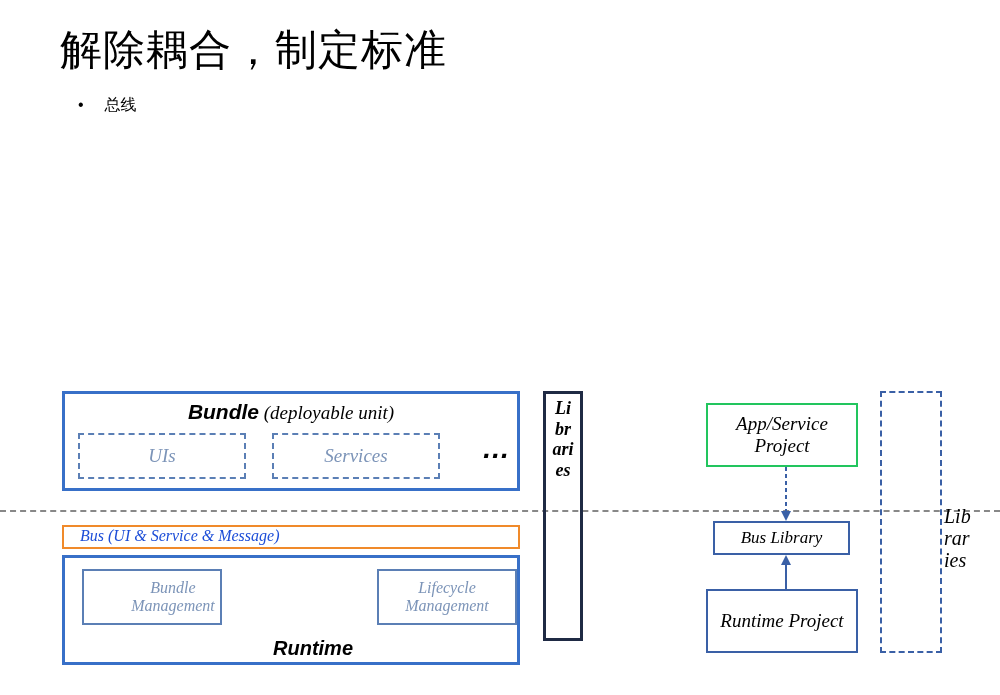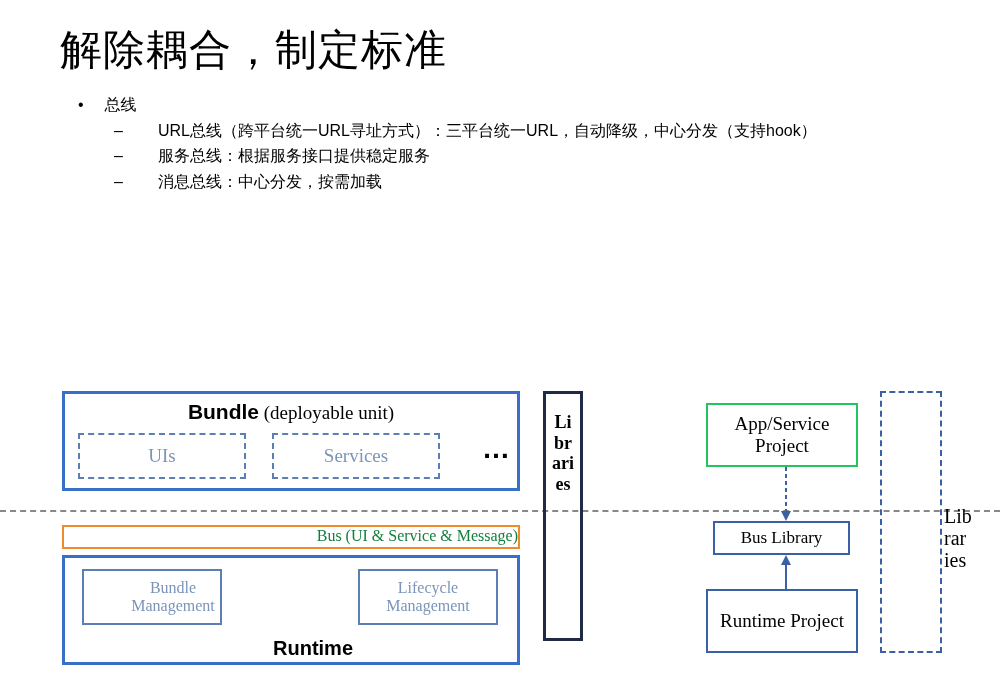--- a/index.html
+++ b/index.html
@@ -8,42 +8,42 @@
 
   .title { font-size:42px; font-weight:400; position:absolute; left:60px; top:22px; letter-spacing:1px; }
 
   .bullets { position:absolute; left:78px; top:92px; font-size:16px; line-height:1.6; }
   .b1 { list-style:none; }
   .b1 > li::before { content:"•"; display:inline-block; width:22px; }
   .b2 { list-style:none; margin-left:58px; }
   .b2 > li::before { content:"–"; display:inline-block; width:22px; }
   .b2 > li { text-indent:-22px; padding-left:22px; max-width:810px; }
 
-  .diagram { position:absolute; left:0; top:389px; width:1000px; height:300px; }
+  .diagram { position:absolute; left:0; top:389px; width:1000px; height:300px;font-style:italic; }
 
   
   .hdiv { position:absolute; left:0; top:121px; width:1000px; border-top:2px dashed #888; }
 
   
   .bundle-box { position:absolute; left:62px; top:2px; width:458px; height:100px; border:3px solid #3870c8; }
   .bundle-title { text-align:center; font-size:21px; margin-top:6px; }
   .bundle-title .bold { font-weight:700; }
   .bundle-title .sub { font-family:"Times New Roman",serif; font-size:19px; }
   .uis-box { position:absolute; left:78px; top:44px; width:168px; height:46px; border:2px dashed #5b7fb5; color:#7c94b8; font-size:19px; font-family:"Times New Roman",serif; display:flex; align-items:center; justify-content:center; }
   .svc-box { position:absolute; left:272px; top:44px; width:168px; height:46px; border:2px dashed #5b7fb5; color:#7c94b8; font-size:19px; font-family:"Times New Roman",serif; display:flex; align-items:center; justify-content:center; }
   .dots { position:absolute; left:482px; top:44px; font-size:28px; font-weight:700; letter-spacing:2px; }
 
   
-  .lib-box { position:absolute; left:543px; top:2px; width:40px; height:250px; border:3px solid #1f2a44; font-family:"Times New Roman",serif; font-weight:700; font-size:18px; text-align:center; padding-top:18px; line-height:1.15; }
+  .lib-box { position:absolute; left:543px; top:2px; width:40px; height:250px; border:3px solid #1f2a44; font-family:"Times New Roman",serif; font-weight:700; font-size:18px; text-align:center; padding-top:4px; line-height:1.15; }
 
   
-  .bus-bar { position:absolute; left:62px; top:136px; width:458px; height:24px; border:2px solid #f08a2a; color:#15803d; font-size:16px; font-family:"Times New Roman",serif; text-align:right;padding-left:16px; }
+  .bus-bar { position:absolute; left:62px; top:136px; width:458px; height:24px; border:2px solid #f08a2a; color:#1d4ed8; font-size:16px; font-family:"Times New Roman",serif; text-align:left;padding-left:16px; }
   .runtime-box { position:absolute; left:62px; top:166px; width:458px; height:110px; border:3px solid #3870c8; }
   .bm-box { position:absolute; left:82px; top:180px; width:140px; height:56px; border:2px solid #5b7fb5; color:#7c94b8; font-size:16px; font-family:"Times New Roman",serif; display:flex; align-items:center; justify-content:center; text-align:center;padding-left:42px; }
-  .lm-box { position:absolute; left:358px; top:180px; width:140px; height:56px; border:2px solid #5b7fb5; color:#7c94b8; font-size:16px; font-family:"Times New Roman",serif; display:flex; align-items:center; justify-content:center; text-align:center; }
+  .lm-box { position:absolute; left:377px; top:180px; width:140px; height:56px; border:2px solid #5b7fb5; color:#7c94b8; font-size:16px; font-family:"Times New Roman",serif; display:flex; align-items:center; justify-content:center; text-align:center; }
   .runtime-title { position:absolute; left:62px; top:248px; width:458px; text-align:center; font-weight:700; font-size:20px; font-family:Arial,sans-serif;margin-left:22px; }
 
   
   .app-proj { position:absolute; left:706px; top:14px; width:152px; height:64px; border:2px solid #22c55e; font-family:"Times New Roman",serif; font-size:19px; display:flex; align-items:center; justify-content:center; text-align:center; }
   .buslib { position:absolute; left:713px; top:132px; width:137px; height:34px; border:2px solid #3a60a6; font-family:"Times New Roman",serif; font-size:17px; display:flex; align-items:center; justify-content:center; }
   .rt-proj { position:absolute; left:706px; top:200px; width:152px; height:64px; border:2px solid #3a60a6; font-family:"Times New Roman",serif; font-size:19px; display:flex; align-items:center; justify-content:center; text-align:center; }
 
   .lib-right { position:absolute; left:880px; top:2px; width:62px; height:262px; border:2px dashed #3a60a6; }
   .lib-right-label { position:absolute; left:944px; top:116px; width:50px; font-family:"Times New Roman",serif; font-size:20px; line-height:1.1; }
 
@@ -55,25 +55,20 @@
 <body>
 
 <div class="slide">
 
   <div class="title">解除耦合，制定标准</div>
 
   <div class="bullets">
     <ul class="b1">
       <li>
         <span>总线</span>
-        <ul class="b2">
-          <li>URL总线（跨平台统一URL寻址方式）：三平台统一URL，自动降级，中心分发（支持hook）</li>
-          <li>服务总线：根据服务接口提供稳定服务</li>
-          <li>消息总线：中心分发，按需加载</li>
-        </ul>
       </li>
     </ul>
   </div>
 
   <div class="diagram">
 
     <div class="hdiv"></div>
 
     <div class="bundle-box">
       <div class="bundle-title">

